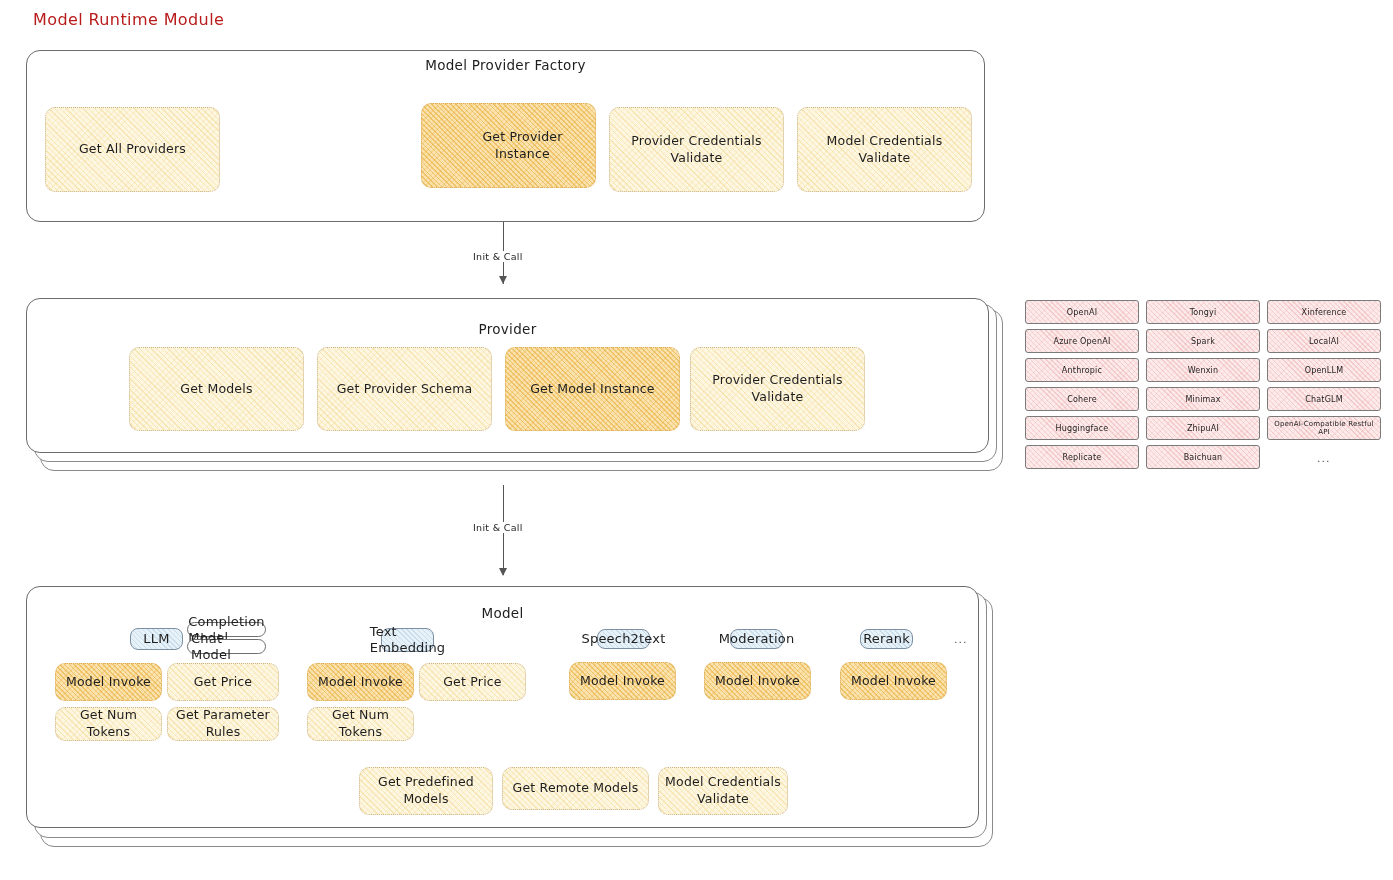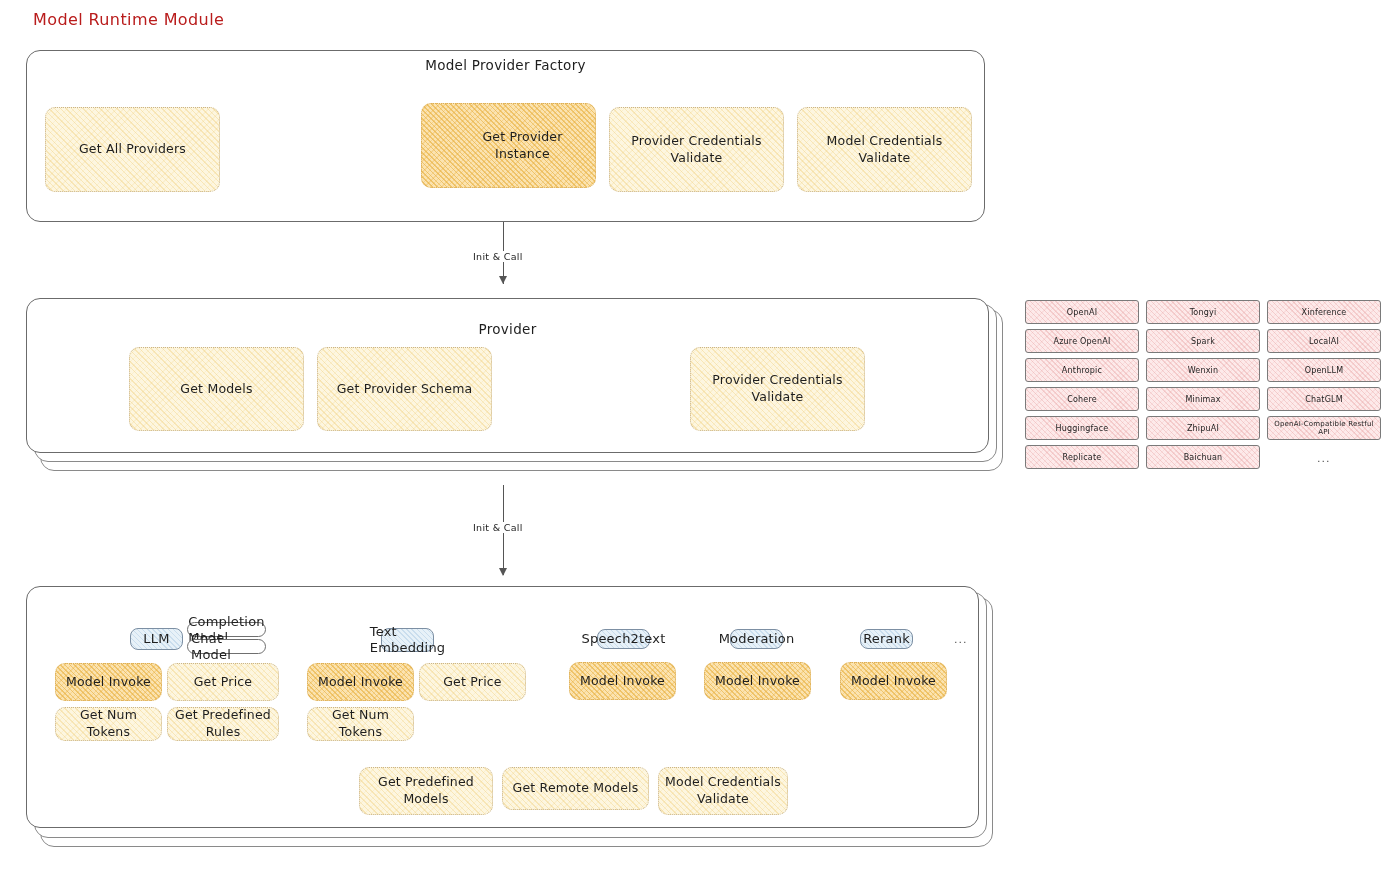--- a/index.html
+++ b/index.html
@@ -175,20 +175,21 @@
 <div class="arrow-head" style="left:498.5px; top:276px;"></div>
 <div class="arrow-label" style="left:470px; top:251px;">Init &amp; Call</div>
 
 <div class="stack-layer" style="left:40px; top:309px; width:963px; height:162px;"></div>
 <div class="stack-layer" style="left:34px; top:304px; width:963px; height:158px;"></div>
 <div class="rough-box" style="left:26px; top:298px; width:963px; height:155px; z-index:2;">
   <div class="section-title" style="top:22px;">Provider</div>
 
   <div class="card light" style="left:290px; top:48px; width:175px; height:84px;">Get Provider Schema</div>
   <div class="card light" style="left:102px; top:48px; width:175px; height:84px;">Get Models</div>
+  <div class="card strong" style="left:478px; top:48px; width:175px; height:84px;">Get Model Instance</div>
   <div class="card light" style="left:663px; top:48px; width:175px; height:84px;">Provider Credentials Validate</div>
 </div>
 
 <div style="position:absolute; left:1025px; top:300px; width:356px; height:175px; z-index:3;">
 
   <div class="chip" style="left:0px;   top:0px;   width:114px; height:24px;">OpenAI</div>
   <div class="chip" style="left:0px;   top:29px;  width:114px; height:24px;">Azure OpenAI</div>
   <div class="chip" style="left:0px;   top:58px;  width:114px; height:24px;">Anthropic</div>
   <div class="chip" style="left:0px;   top:87px;  width:114px; height:24px;">Cohere</div>
   <div class="chip" style="left:0px;   top:116px; width:114px; height:24px;">Huggingface</div>
@@ -210,29 +211,30 @@
 </div>
 
 <div class="arrow-line" style="left:503px; top:485px; height:90px;"></div>
 <div class="arrow-head" style="left:498.5px; top:568px;"></div>
 <div class="arrow-label" style="left:470px; top:522px;">Init &amp; Call</div>
 
 <div class="stack-layer" style="left:40px; top:597px; width:953px; height:250px;"></div>
 <div class="stack-layer" style="left:34px; top:592px; width:953px; height:246px;"></div>
 <div class="rough-box" style="left:26px; top:586px; width:953px; height:242px; z-index:2;">
 
+  <div class="section-title" style="top:18px;">Model</div>
 
   <div class="tag" style="left:103px; top:41px; width:53px; height:22px;">LLM</div>
   <div class="tag plain" style="left:160px; top:35px; width:79px; height:15px;">Completion Model</div>
   <div class="tag plain" style="left:160px; top:52px; width:79px; height:15px;">Chat Model</div>
 
   <div class="card strong" style="left:28px; top:76px; width:107px; height:38px;">Model Invoke</div>
   <div class="card light" style="left:140px; top:76px; width:112px; height:38px;">Get Price</div>
   <div class="card light" style="left:28px; top:120px; width:107px; height:34px;">Get Num Tokens</div>
-  <div class="card light" style="left:140px; top:120px; width:112px; height:34px;">Get Predefined Rules</div>
+  <div class="card light" style="left:140px; top:120px; width:112px; height:34px;">Get Parameter Rules</div>
 
   <div class="tag" style="left:354px; top:41px; width:53px; height:24px;">Text Embedding</div>
 
   <div class="card strong" style="left:280px; top:76px; width:107px; height:38px;">Model Invoke</div>
   <div class="card light" style="left:392px; top:76px; width:107px; height:38px;">Get Price</div>
   <div class="card light" style="left:280px; top:120px; width:107px; height:34px;">Get Num Tokens</div>
 
   <div class="tag" style="left:570px; top:42px; width:53px; height:20px;">Speech2text</div>
   <div class="card strong" style="left:542px; top:75px; width:107px; height:38px;">Model Invoke</div>
 

